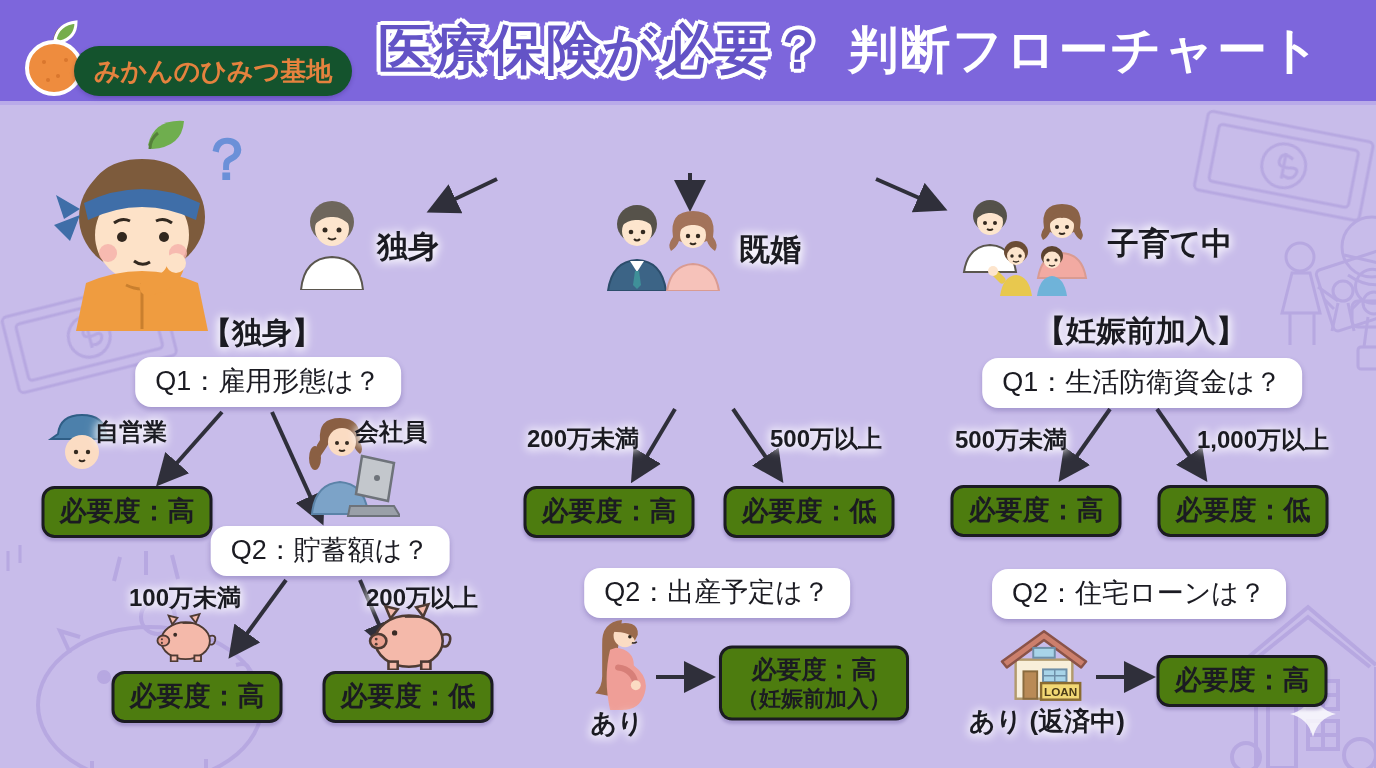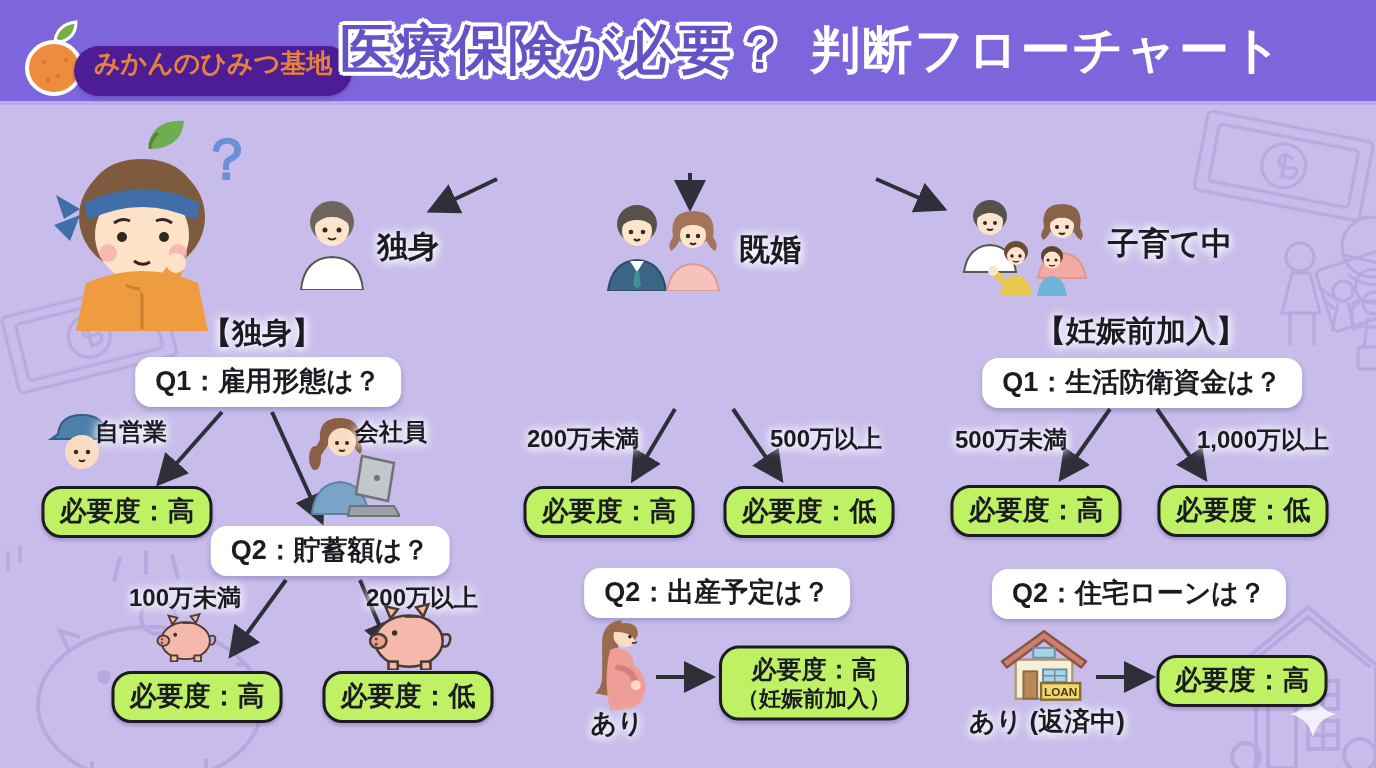--- a/index.html
+++ b/index.html
@@ -3,26 +3,26 @@
 <meta charset="utf-8">
 <style>
 *{margin:0;padding:0;box-sizing:border-box}
 html,body{width:1376px;height:768px}
 body{font-family:"Liberation Sans","DejaVu Sans",sans-serif;overflow:hidden}
 #page{position:relative;width:1376px;height:768px;background:#C8BCEA;overflow:hidden}
 .abs{position:absolute}
 .cc{transform:translate(-50%,-50%);white-space:nowrap}
 .txt{font-weight:bold;color:#1B1B22}
 .glow{text-shadow:0 0 8px rgba(255,255,255,.95),0 0 14px rgba(255,255,255,.7),0 2px 10px rgba(255,255,255,.75)}
-.qpill{background:#fff;border-radius:16px;padding:6px 20px 8px;font-size:27px;font-weight:bold;color:#1B1B22;box-shadow:0 3px 5px rgba(70,50,130,.28);white-space:nowrap}
-.rbox{background:#bef264;border:3px solid #1B1B22;border-radius:20px;padding:4px 15px 6px;font-size:27px;font-weight:bold;color:#1B1B22;box-shadow:0 3px 3px rgba(70,50,130,.25);white-space:nowrap;text-align:center}
+.qpill{background:#fff;border-radius:16px;padding:6px 20px 8px;font-size:27px;font-weight:normal;color:#1B1B22;box-shadow:0 3px 5px rgba(70,50,130,.28);white-space:nowrap}
+.rbox{background:#4d7c0f;border:3px solid #1B1B22;border-radius:13px;padding:4px 15px 6px;font-size:27px;font-weight:bold;color:#1B1B22;box-shadow:0 3px 3px rgba(70,50,130,.25);white-space:nowrap;text-align:center}
 .header{left:0;top:0;width:1376px;height:105px;background:#7D66DC;border-bottom:4px solid #B9AAE9}
-.logo-pill{left:74px;top:46px;height:50px;border-radius:26px;background:#4c1d95;display:flex;padding:0 20px;box-shadow:0 2px 4px rgba(40,20,90,.25)}
+.logo-pill{left:74px;top:46px;height:50px;border-radius:26px;background:#14532d;display:flex;align-items:center;padding:0 20px;box-shadow:0 2px 4px rgba(40,20,90,.25)}
 .logo-text{font-size:26px;font-weight:bold;color:#E5823E}
-.title{left:340px;top:0;width:1020px;height:101px;display:flex;align-items:center;gap:21px}
+.title{left:340px;top:0;width:1020px;height:101px;display:flex;align-items:center;justify-content:center;gap:21px}
 .title-accent{font-size:54px;font-weight:bold;color:#6353C6;letter-spacing:2px;text-shadow:-3px -3px 0 #fff,3px -3px 0 #fff,-3px 3px 0 #fff,3px 3px 0 #fff,0 -4px 0 #fff,0 4px 0 #fff,-4px 0 0 #fff,4px 0 0 #fff}
 .title-rest{font-size:50px;font-weight:bold;color:#fff;letter-spacing:2px}
 .root-q{font-size:29px}
 .stage{font-size:31px}
 .colhead{font-size:30px}
 .blabel{font-size:24px}
 .note{font-size:26px}
 .r2-l1{font-size:25px;line-height:1.3}
 .r2-l2{font-size:22px;line-height:1.2}
 svg{display:block}

